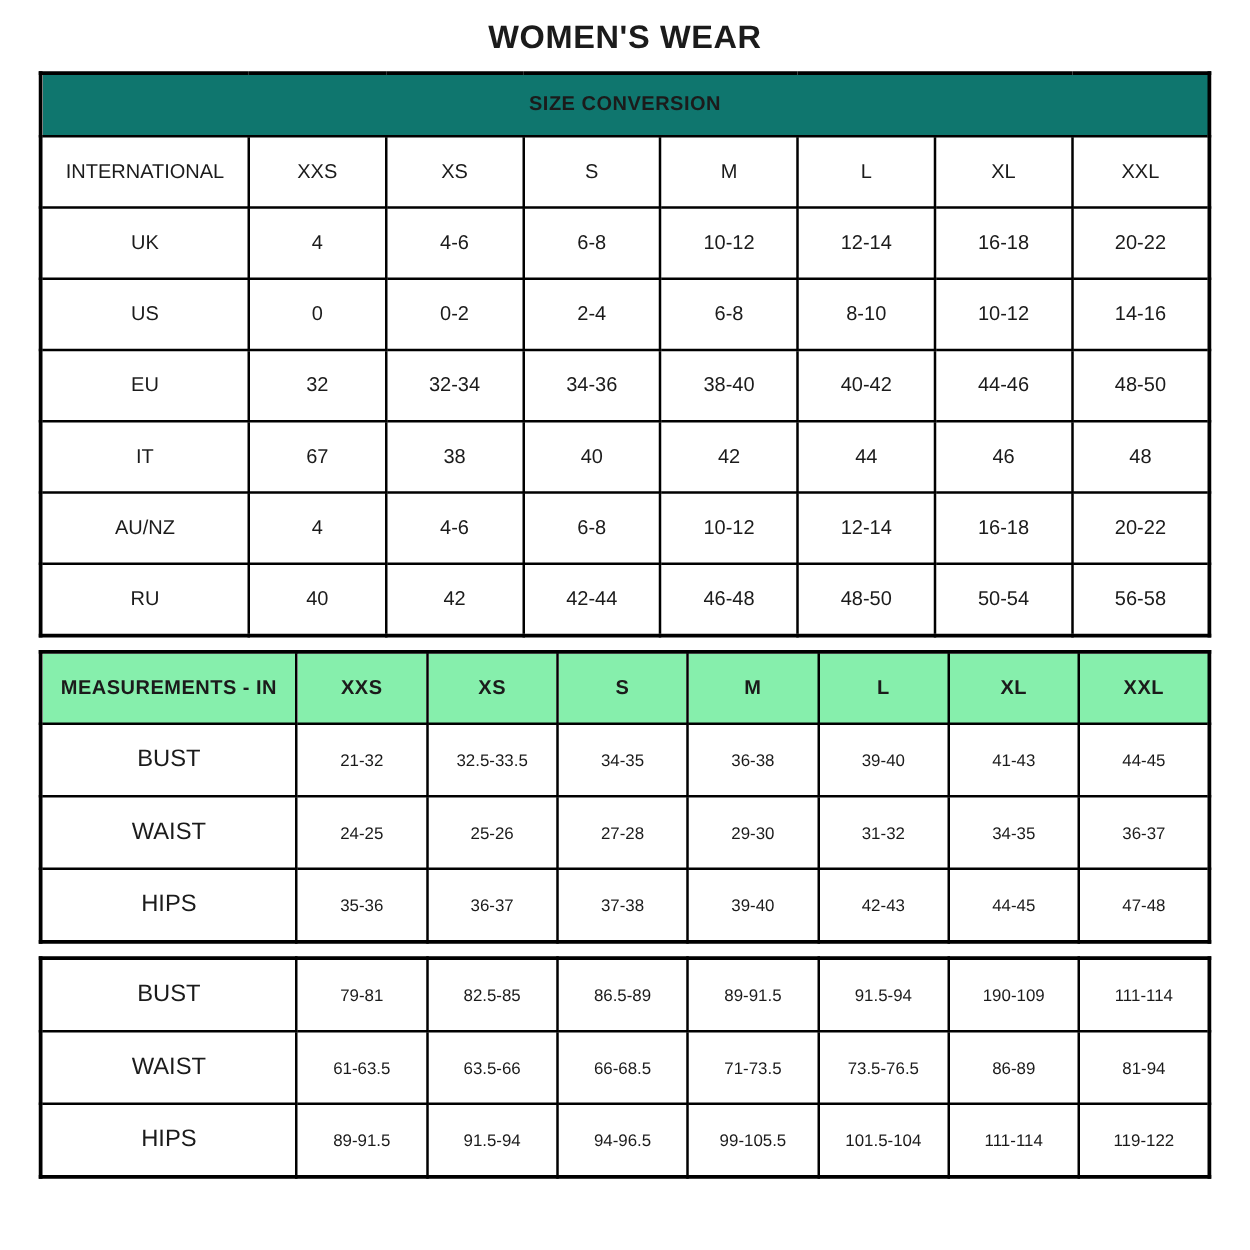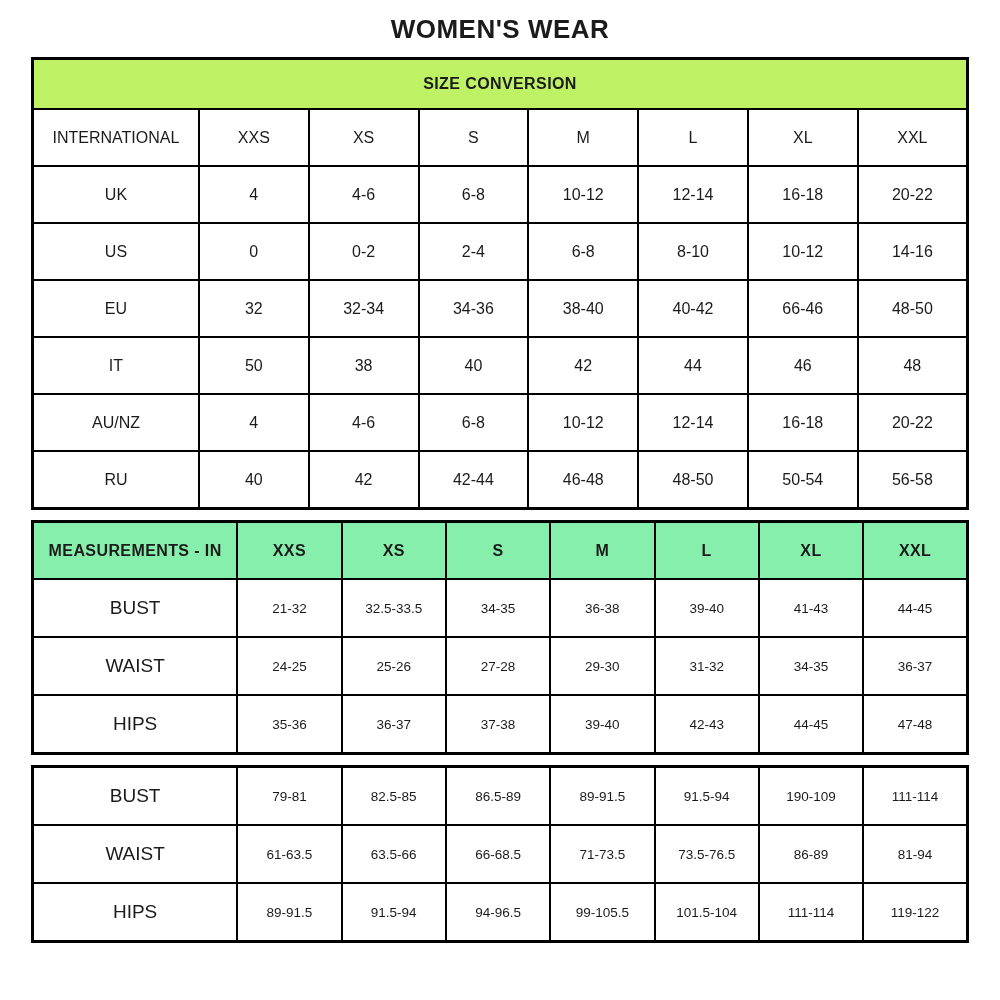--- a/index.html
+++ b/index.html
@@ -33,21 +33,21 @@
   }
   td {
     border: 2px solid #000;
     text-align: center;
     vertical-align: middle;
     overflow: hidden;
     white-space: nowrap;
   }
   
   .t-conv .band-cell {
-    background: #bef264;
+    background: #0f766e;
     font-weight: 700;
     font-size: 16px;
     letter-spacing: 0.4px;
     height: 46px;
   }
   .t-conv td { height: 53px; font-size: 16px; }
   .t-conv col.c-label { width: 17.8%; }
   
   .t-meas col.c-label { width: 21.9%; }
   .t-meas .hdr {
@@ -112,26 +112,26 @@
         <td>10-12</td>
         <td>14-16</td>
       </tr>
       <tr>
         <td class="row-label">EU</td>
         <td>32</td>
         <td>32-34</td>
         <td>34-36</td>
         <td>38-40</td>
         <td>40-42</td>
-        <td>66-46</td>
+        <td>44-46</td>
         <td>48-50</td>
       </tr>
       <tr>
         <td class="row-label">IT</td>
-        <td>50</td>
+        <td>67</td>
         <td>38</td>
         <td>40</td>
         <td>42</td>
         <td>44</td>
         <td>46</td>
         <td>48</td>
       </tr>
       <tr>
         <td class="row-label">AU/NZ</td>
         <td>4</td>

